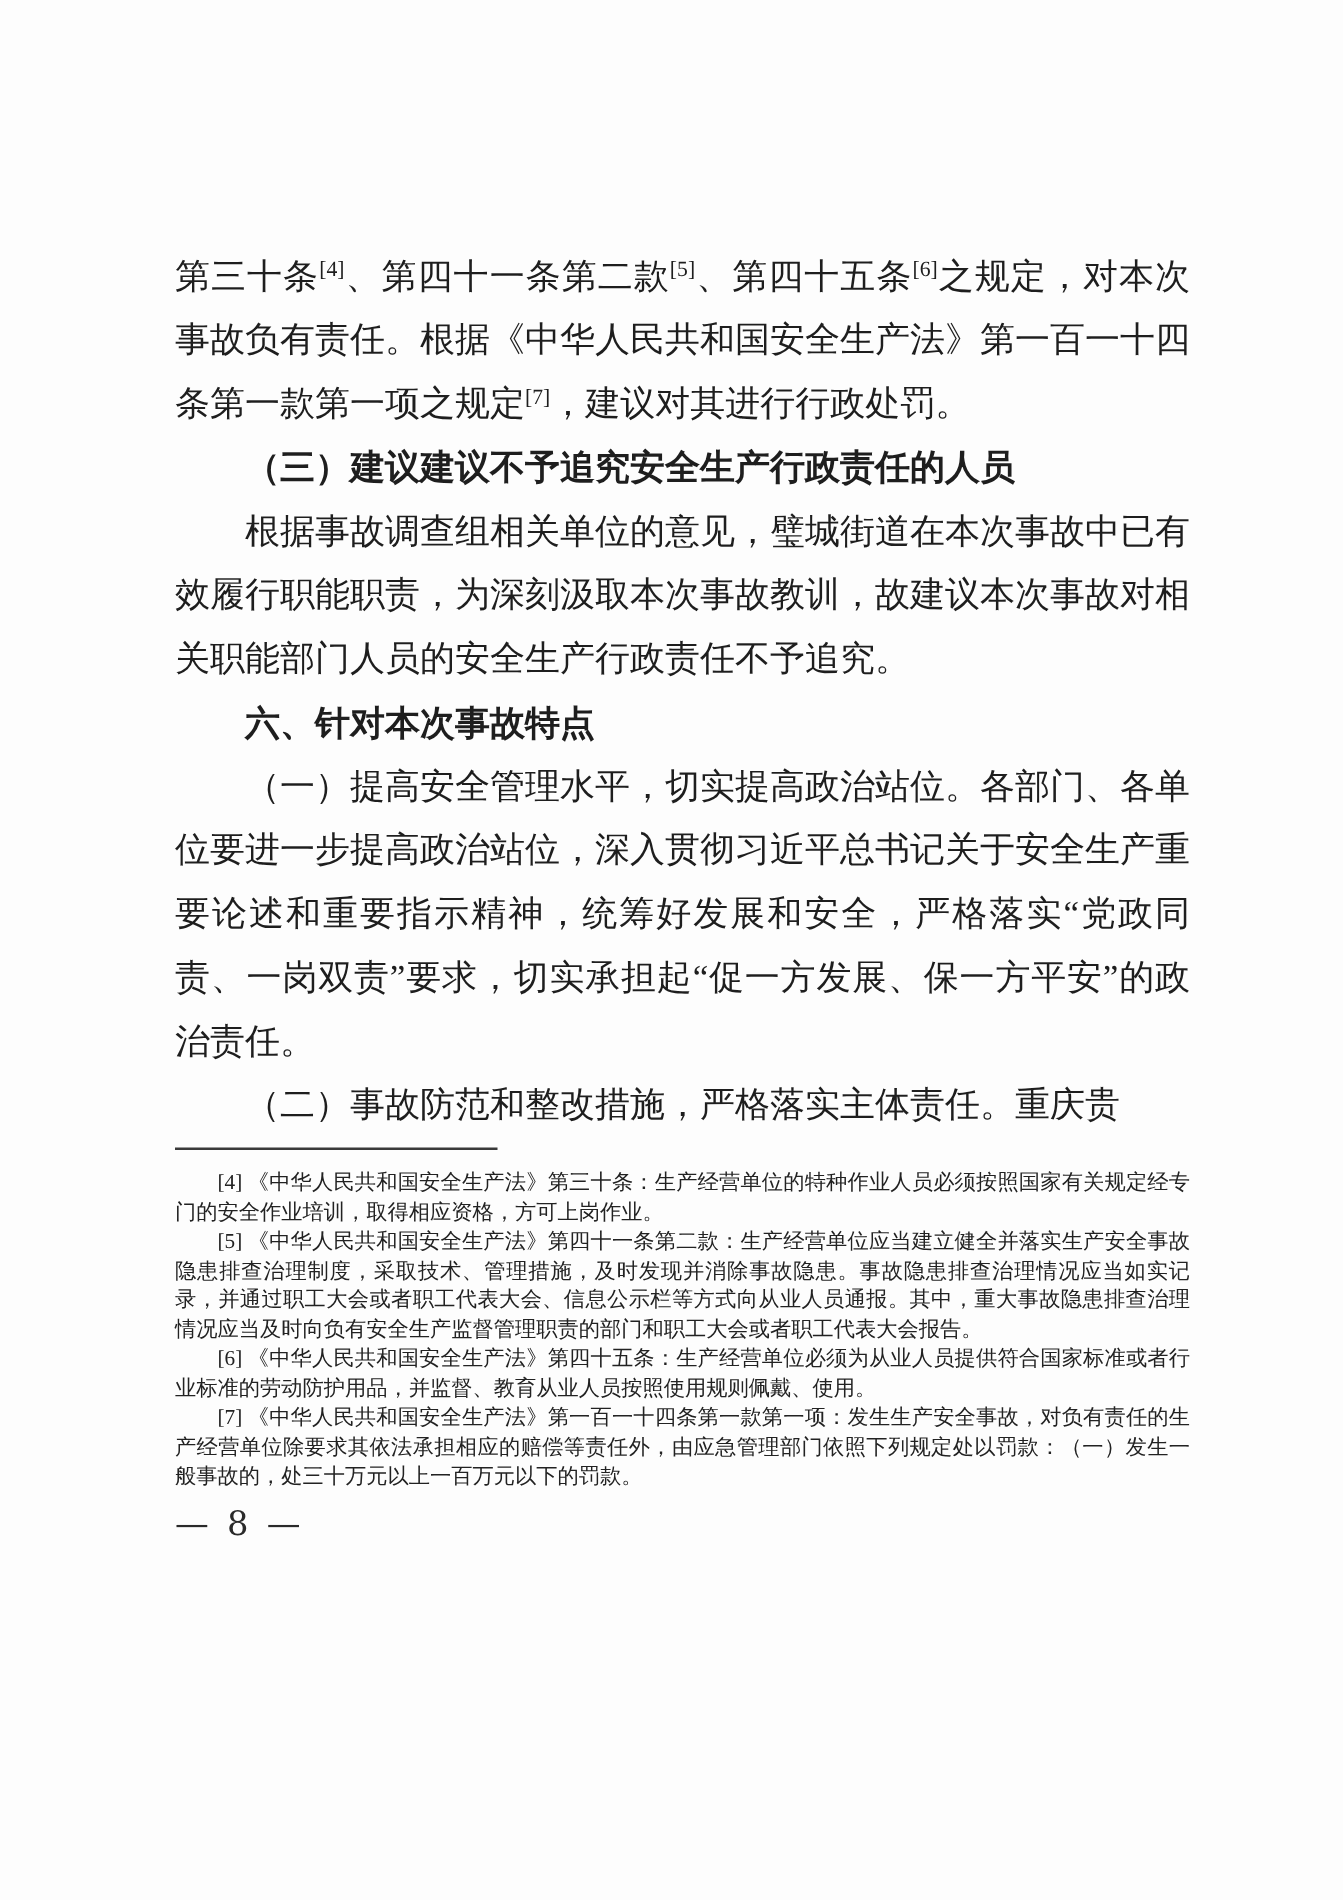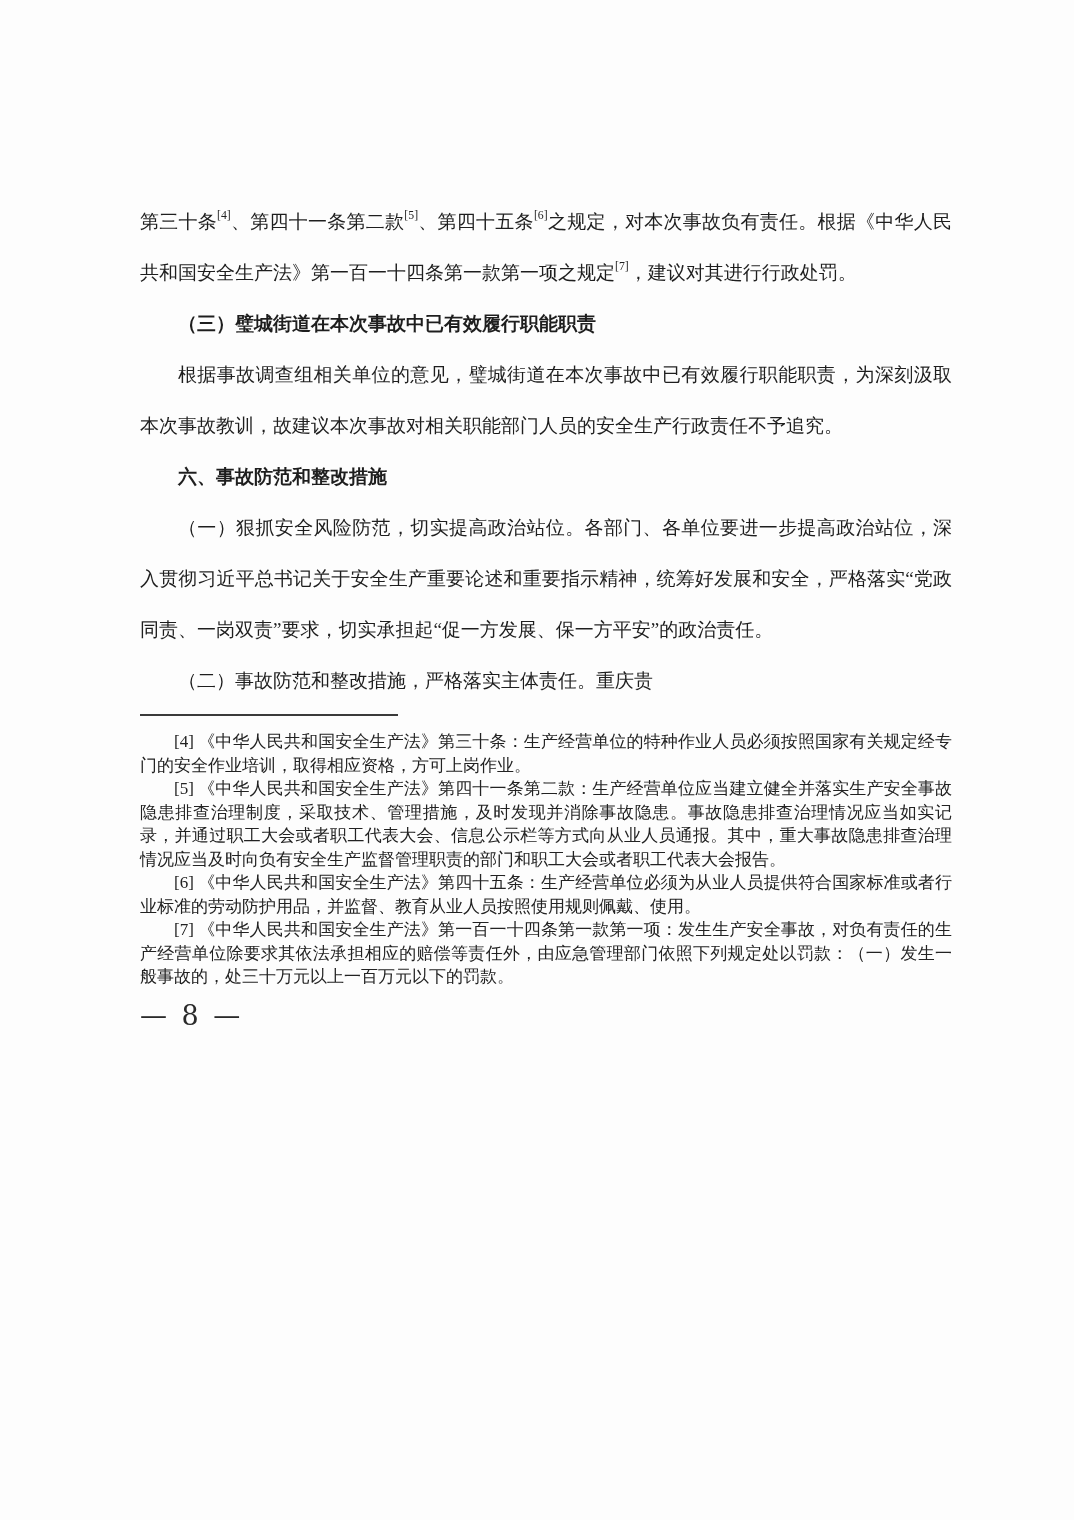--- a/index.html
+++ b/index.html
@@ -12,21 +12,21 @@
     font-family: "Liberation Serif", "DejaVu Serif", serif;
   }
   .content {
     position: absolute;
     left: 140px;
     top: 196px;
     width: 812px;
   }
   .para {
     margin: 0;
-    font-size: 19px;
+    font-size: 28px;
     line-height: 51px;
     color: #1e1e1e;
     text-align: justify;
     font-family: "Liberation Serif", "DejaVu Serif", serif;
   }
   .para.indent { text-indent: 2em; }
   .para.heading-kai { font-weight: bold; }
   .para.heading-hei {
     font-weight: bold;
     font-family: "Liberation Sans", "DejaVu Sans", sans-serif;
@@ -61,24 +61,24 @@
     font-family: "DejaVu Serif", serif;
   }
 </style>
 </head>
 <body>
 
 <div class="page">
   <div class="content">
     <section id="body-root">
         <p class="para body">第三十条<sup class="fnref">[4]</sup>、第四十一条第二款<sup class="fnref">[5]</sup>、第四十五条<sup class="fnref">[6]</sup>之规定，对本次事故负有责任。根据《中华人民共和国安全生产法》第一百一十四条第一款第一项之规定<sup class="fnref">[7]</sup>，建议对其进行行政处罚。</p>
-        <p class="para heading-kai indent">（三）璧城街道在本次事故中已有效履行职能职责</p>
+        <p class="para heading-kai indent">（三）建议建议不予追究安全生产行政责任的人员</p>
         <p class="para body indent">根据事故调查组相关单位的意见，璧城街道在本次事故中已有效履行职能职责，为深刻汲取本次事故教训，故建议本次事故对相关职能部门人员的安全生产行政责任不予追究。</p>
-        <p class="para heading-hei indent">六、事故防范和整改措施</p>
-        <p class="para body indent">（一）狠抓安全风险防范，切实提高政治站位。各部门、各单位要进一步提高政治站位，深入贯彻习近平总书记关于安全生产重要论述和重要指示精神，统筹好发展和安全，严格落实“党政同责、一岗双责”要求，切实承担起“促一方发展、保一方平安”的政治责任。</p>
+        <p class="para heading-hei indent">六、针对本次事故特点</p>
+        <p class="para body indent">（一）提高安全管理水平，切实提高政治站位。各部门、各单位要进一步提高政治站位，深入贯彻习近平总书记关于安全生产重要论述和重要指示精神，统筹好发展和安全，严格落实“党政同责、一岗双责”要求，切实承担起“促一方发展、保一方平安”的政治责任。</p>
         <p class="para body indent">（二）事故防范和整改措施，严格落实主体责任。重庆贵</p>
       </section>
     <div class="fn-sep"></div>
     <section id="footnotes-root">
         <p class="footnote"><span>[4] </span>《中华人民共和国安全生产法》第三十条：生产经营单位的特种作业人员必须按照国家有关规定经专门的安全作业培训，取得相应资格，方可上岗作业。</p>
         <p class="footnote"><span>[5] </span>《中华人民共和国安全生产法》第四十一条第二款：生产经营单位应当建立健全并落实生产安全事故隐患排查治理制度，采取技术、管理措施，及时发现并消除事故隐患。事故隐患排查治理情况应当如实记录，并通过职工大会或者职工代表大会、信息公示栏等方式向从业人员通报。其中，重大事故隐患排查治理情况应当及时向负有安全生产监督管理职责的部门和职工大会或者职工代表大会报告。</p>
         <p class="footnote"><span>[6] </span>《中华人民共和国安全生产法》第四十五条：生产经营单位必须为从业人员提供符合国家标准或者行业标准的劳动防护用品，并监督、教育从业人员按照使用规则佩戴、使用。</p>
         <p class="footnote"><span>[7] </span>《中华人民共和国安全生产法》第一百一十四条第一款第一项：发生生产安全事故，对负有责任的生产经营单位除要求其依法承担相应的赔偿等责任外，由应急管理部门依照下列规定处以罚款：（一）发生一般事故的，处三十万元以上一百万元以下的罚款。</p>
       </section>
     <p class="pageno">— 8 —</p>

